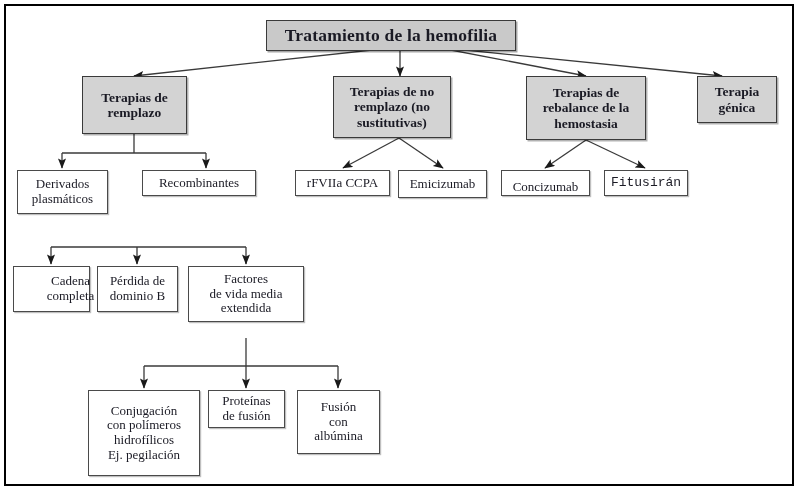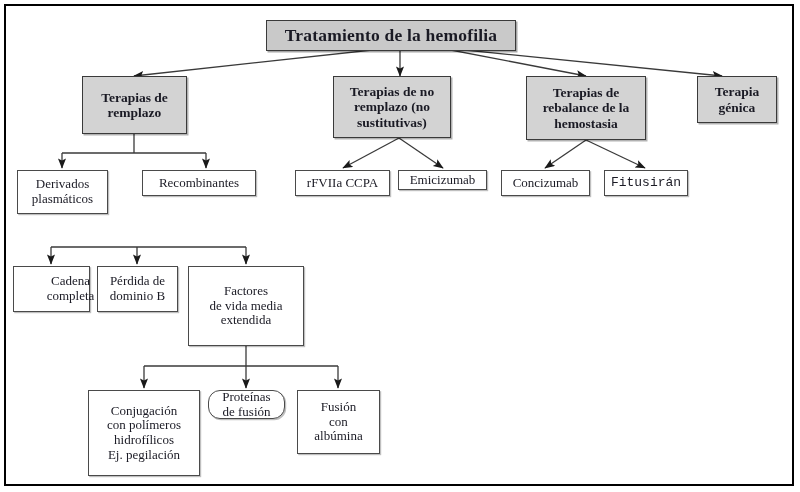--- a/index.html
+++ b/index.html
@@ -158,56 +158,56 @@
   </div>
 
   <div class="node plain" style="left:142px; top:170px; width:114px; height:26px;">
     <span class="txt">Recombinantes</span>
   </div>
 
   <div class="node plain" style="left:295px; top:170px; width:95px; height:26px;">
     <span class="txt">rFVIIa CCPA</span>
   </div>
 
-  <div class="node plain" style="left:398px; top:170px; width:89px; height:20px;justify-content:center;">
+  <div class="node plain" style="left:398px; top:170px; width:89px; height:28px;justify-content:center;">
     <span class="txt">Emicizumab</span>
   </div>
 
-  <div class="node plain" style="left:501px; top:170px; width:89px; height:26px;">
+  <div class="node plain" style="left:501px; top:170px; width:89px; height:26px;align-items:flex-end;">
     <span class="txt">Concizumab</span>
   </div>
 
   <div class="node plain" style="left:604px; top:170px; width:84px; height:26px;font-family:Liberation Mono, monospace;">
     <span class="txt">Fitusirán</span>
   </div>
 
   <div class="node plain" style="left:13px; top:266px; width:77px; height:46px;padding-left:38px;">
     <span class="txt">Cadena
 completa</span>
   </div>
 
   <div class="node plain" style="left:97px; top:266px; width:81px; height:46px;">
     <span class="txt">Pérdida de
 dominio B</span>
   </div>
 
-  <div class="node plain" style="left:188px; top:266px; width:116px; height:80px;">
+  <div class="node plain" style="left:188px; top:266px; width:116px; height:56px;">
     <span class="txt">Factores
 de vida media
 extendida</span>
   </div>
 
   <div class="node plain" style="left:88px; top:390px; width:112px; height:86px;">
     <span class="txt">Conjugación
 con polímeros
 hidrofílicos
 Ej. pegilación</span>
   </div>
 
-  <div class="node plain" style="left:208px; top:390px; width:77px; height:29px;border-radius:12px;">
+  <div class="node plain" style="left:208px; top:390px; width:77px; height:38px;">
     <span class="txt">Proteínas
 de fusión</span>
   </div>
 
   <div class="node plain" style="left:297px; top:390px; width:83px; height:64px;justify-content:center;">
     <span class="txt">Fusión
 con
 albúmina</span>
   </div>
 

